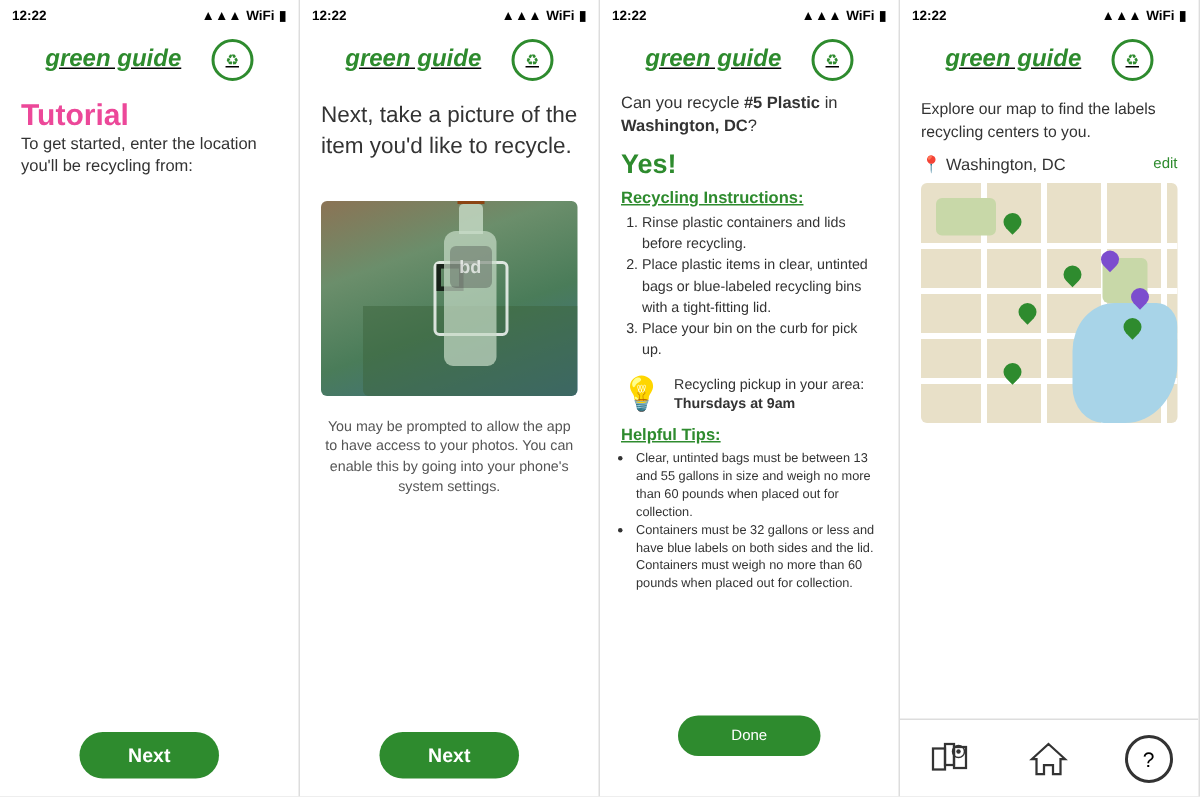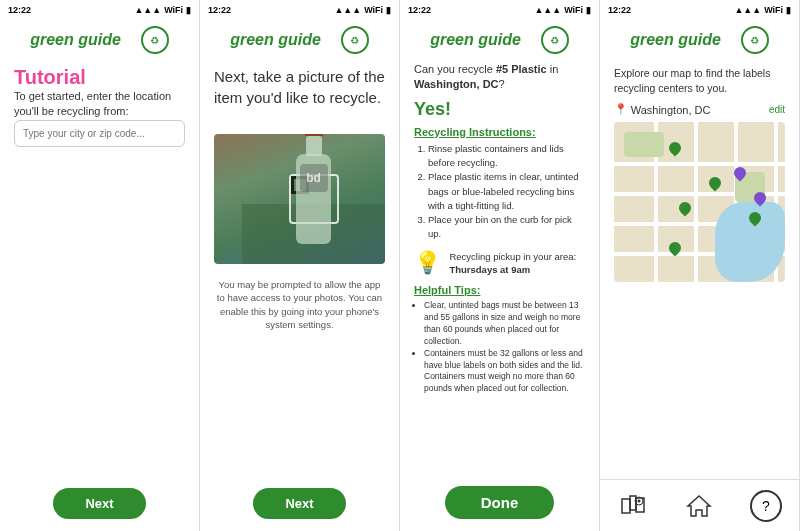--- a/index.html
+++ b/index.html
@@ -48,20 +48,21 @@
       display: flex;
       flex-direction: column;
       align-items: center;
       padding: 6px 0 4px;
       flex-shrink: 0;
     }
     .app-logo {
       display: flex;
       align-items: center;
       gap: 20px;
+      text-decoration: underline;
     }
     .app-logo-text {
       color: #2e8b2e;
       font-size: 16px;
       font-weight: 700;
       font-style: italic;
     }
     .logo-circle {
       width: 28px;
       height: 28px;
@@ -345,25 +346,25 @@
       cursor: pointer;
       display: block;
       margin: 0 auto;
     }
     .done-button {
       background: #2e8b2e;
       color: #fff;
       border: none;
       border-radius: 20px;
       padding: 8px 36px;
-      font-size: 15px;
-      font-weight: 700;
+      font-size: 10px;
+      font-weight: 400;
       cursor: pointer;
       display: block;
-      margin: 0 auto;
+      margin: 15px auto;
     }
 
     .bottom-button-area {
       padding: 8px 14px 12px;
       flex-shrink: 0;
     }
 
     .screen3-content {
       flex: 1;
       padding: 4px 14px;
@@ -388,21 +389,20 @@
       <span class="app-logo-text">green guide</span>
       <div class="logo-circle">
         <span class="recycle-symbol">♻</span>
       </div>
     </div>
   </div>
 
   <div class="screen-content">
     <div class="tutorial-title">Tutorial</div>
     <div class="tutorial-desc">To get started, enter the location you'll be recycling from:</div>
-    <input class="location-input" type="text" placeholder="Type your city or zip code..." style="">
   </div>
 
   <div class="bottom-button-area">
     <button class="next-button">Next</button>
   </div>
 </div>
 
 <div class="phone-screen">
   <div class="status-bar">
     <span>12:22</span>

